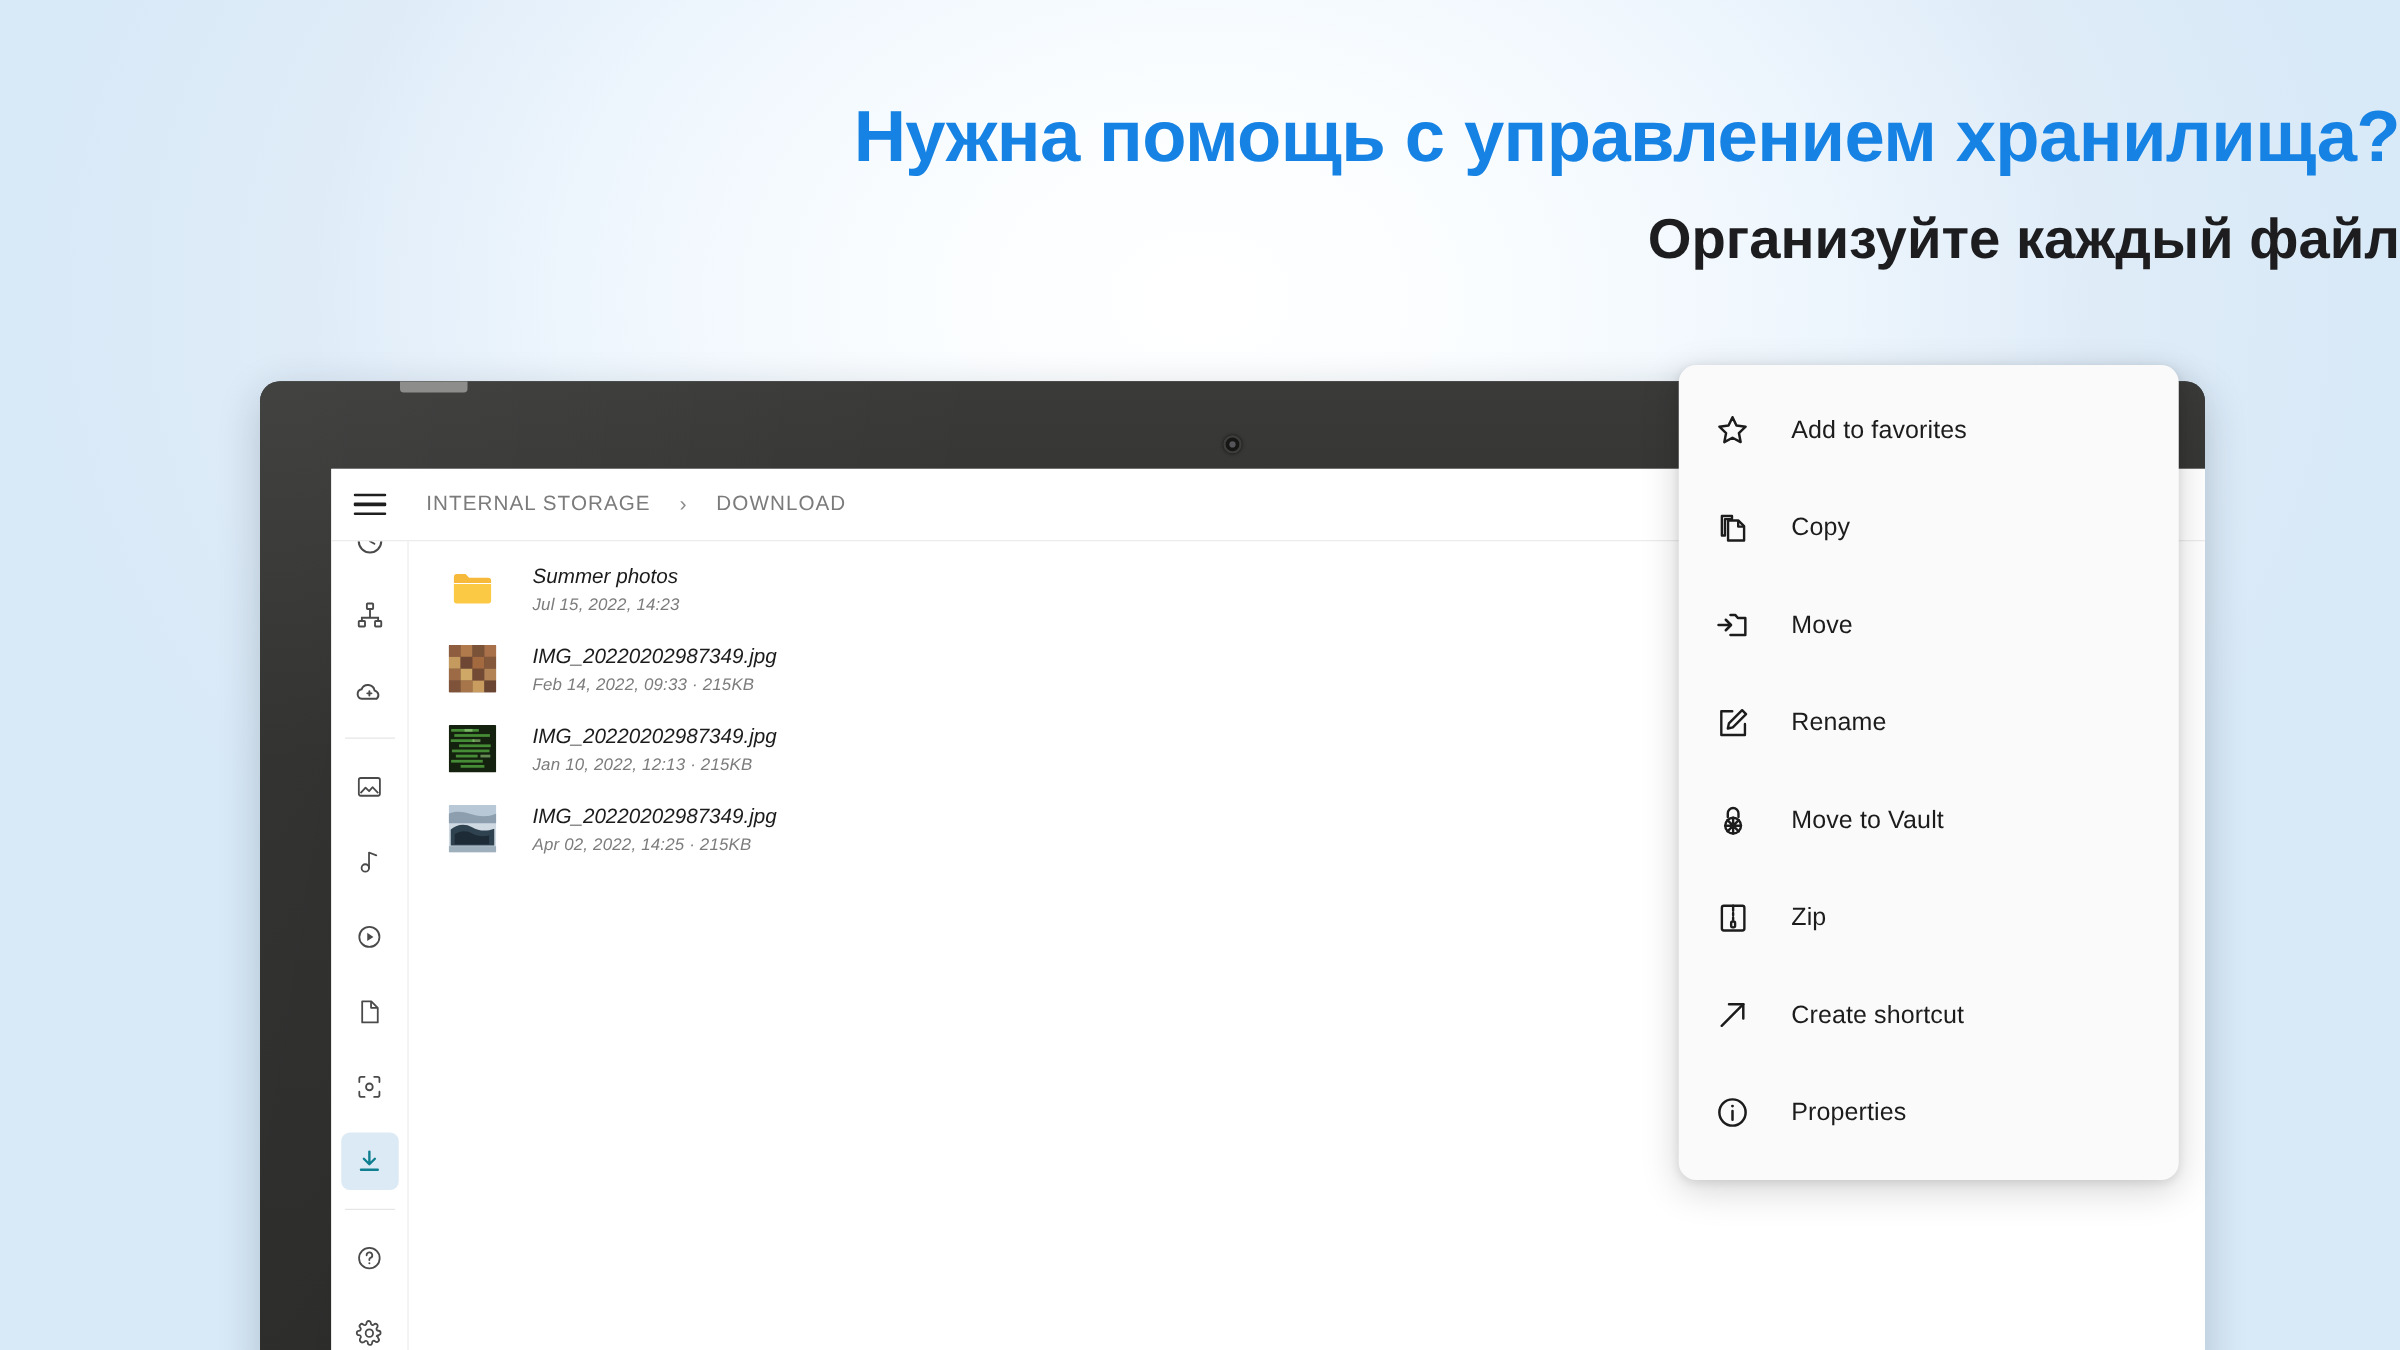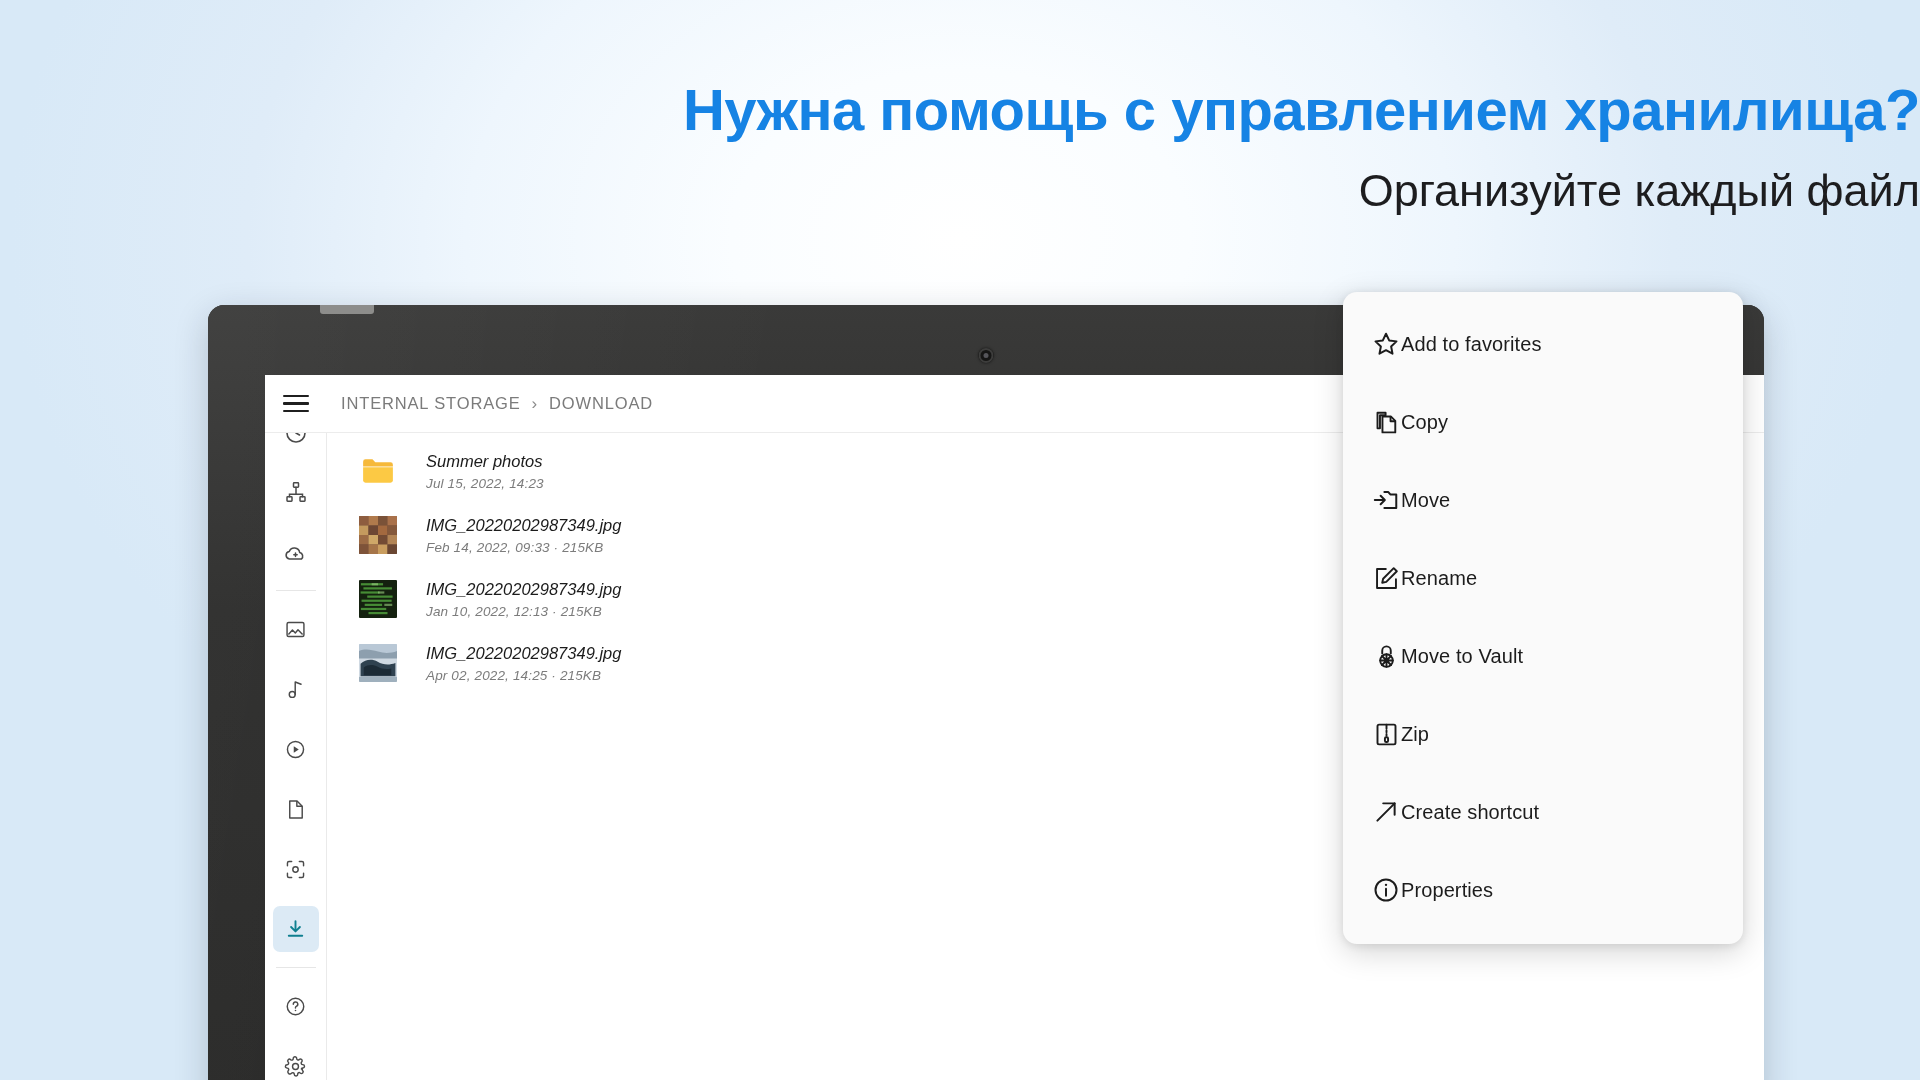--- a/index.html
+++ b/index.html
@@ -25,21 +25,21 @@
     font-size: 58px;
     font-weight: 700;
     letter-spacing: -0.5px;
     color: #1683e4;
     line-height: 1.04;
     white-space: nowrap;
   }
   .hero-sub {
     margin-top: 26px;
     font-size: 45px;
-    font-weight: 400;
+    font-weight: 700;
     color: #1d1d1f;
     line-height: 1.1;
     white-space: nowrap;
   }
 
   
   .device {
     position: absolute;
     left: 208px;
     top: 305px;
@@ -106,21 +106,21 @@
   }
   .hamburger span {
     display: block; height: 2.6px; width: 26px;
     background: #1f1f1f; border-radius: 1px;
   }
   .breadcrumb {
     margin-left: 32px;
     font-size: 16.5px;
     letter-spacing: .85px;
     color: #7b7b7b;
-    display: flex; align-items: center; gap: 11px;
+    display: flex; align-items: center; gap: 23px;
     white-space: nowrap;
   }
   .crumb-sep { font-size: 17px; color: #8b8b8b; }
 
   
   .app-body {
     display: flex;
     height: calc(100% - 58px);
   }
   .rail {
@@ -194,20 +194,21 @@
     padding-left: 28px;
     cursor: pointer;
   }
   .ctx-icon {
     width: 30px; height: 30px;
     flex: none;
     display: flex; align-items: center; justify-content: center;
     color: #1c1c1c;
   }
   .ctx-label {
+    margin-left: 32px;
     font-size: 20px;
     color: #1c1c1c;
     letter-spacing: .1px;
     white-space: nowrap;
   }
 </style>
 </head>
 <body>
 
 <div class="hero">

